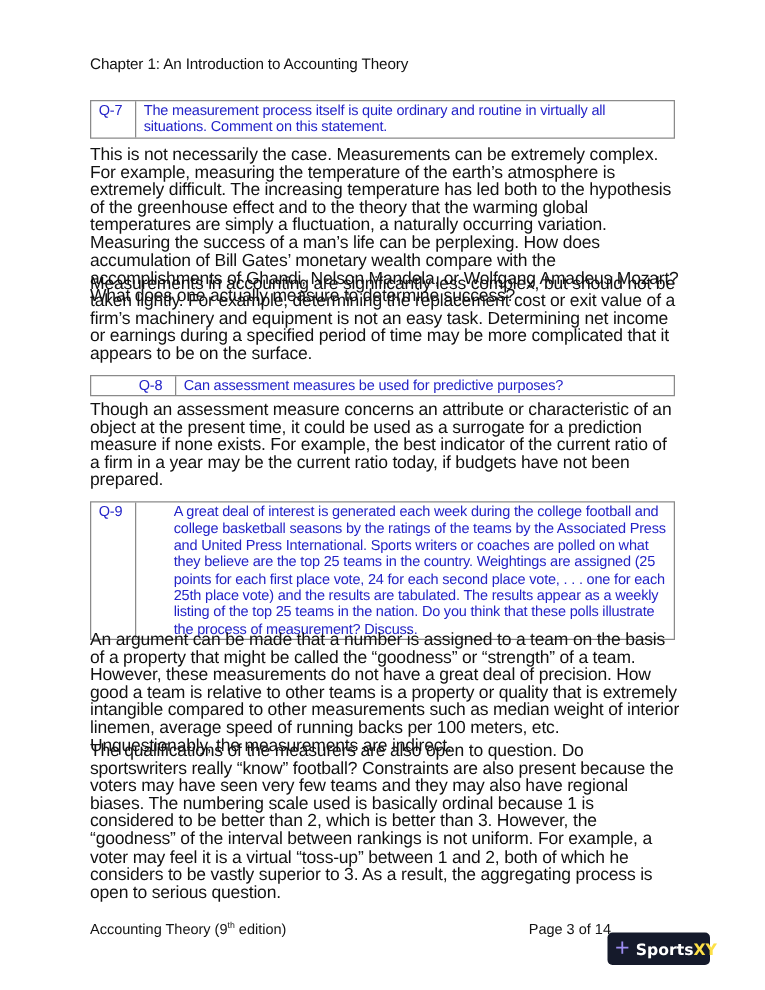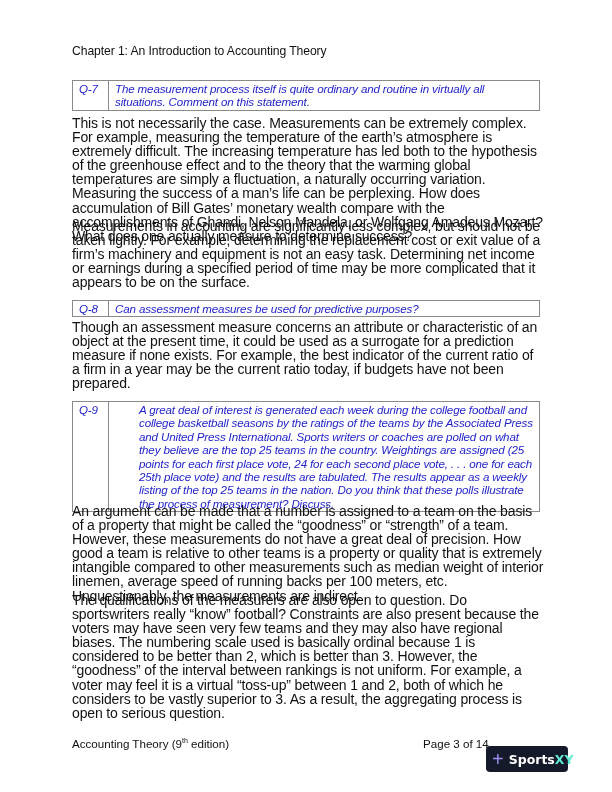--- a/index.html
+++ b/index.html
@@ -7,21 +7,21 @@
       width: 612px; height: 792px; position: relative; overflow: hidden;
       font-family: "Liberation Sans", sans-serif; color: #111;
     }
     .header {
       position: absolute; left: 72px; top: 44px;
       font-size: 12.2px; color: #111; letter-spacing: -0.1px;
     }
     .qbox {
       position: absolute; left: 72px; width: 468px;
       border: 1px solid #8a8a8a; display: flex; box-sizing: border-box;
-      color: #2323c8; font-size: 11.6px; line-height: 13.4px; letter-spacing: -0.15px; font-style: italic;
+      color: #2323c8; font-size: 11.6px; line-height: 13.4px; letter-spacing: -0.15px;
     }
     .qbox .qnum {
       width: 36px; flex: 0 0 36px; border-right: 1px solid #8a8a8a;
       padding: 1px 0 1px 6px; box-sizing: border-box;
     }
     .qbox .qtext { padding: 1px 4px 1px 6px; }
     .para {
       position: absolute; left: 72px; width: 472px;
       font-size: 14px; line-height: 14.1px; color: #111; letter-spacing: -0.15px;
       margin: 0;
@@ -33,35 +33,35 @@
     .footer-right {
       position: absolute; left: 423px; top: 737px; font-size: 11.6px; color: #111;
     }
     .badge {
       position: absolute; left: 486px; top: 746px; width: 82px; height: 26px;
       background: #151a2b; border-radius: 4px; display: flex; align-items: center;
       box-sizing: border-box; padding-left: 6px;
     }
     .badge .plus { color: #9c8cf0; font-size: 20px; font-weight: 300; line-height: 20px; margin-right: 5px; }
     .badge .brand { font-family: "DejaVu Sans", sans-serif; font-weight: bold; font-size: 12.5px; color: #fff; }
-    .badge .brand .xy { color: #5eead4; }
+    .badge .brand .xy { color: #fde047; }
   </style>
 </head>
 <body>
 
 <div class="header">Chapter 1: An Introduction to Accounting Theory</div>
 
 <div class="qbox" style="top:80px;">
   <div class="qnum">Q-7</div>
   <div class="qtext">The measurement process itself is quite ordinary and routine in virtually all situations. Comment on this statement.</div>
 </div>
 <p class="para" style="top:116px;">This is not necessarily the case.  Measurements can be extremely complex.  For example, measuring the temperature of the earth’s atmosphere is extremely difficult.  The increasing temperature has led both to the hypothesis of the greenhouse effect and to the theory that the warming global temperatures are simply a fluctuation, a naturally occurring variation.  Measuring the success of a man’s life can be perplexing.  How does accumulation of Bill Gates’ monetary wealth compare with the accomplishments of Ghandi, Nelson Mandela, or Wolfgang Amadeus Mozart?  What does one actually measure to determine success?</p>
 <p class="para" style="top:219px;">Measurements in accounting are significantly less complex, but should not be taken lightly.  For example, determining the replacement cost or exit value of a firm’s machinery and equipment is not an easy task.  Determining net income or earnings during a specified period of time may be more complicated that it appears to be on the surface.</p>
 
-<div class="qbox" style="top:300px;">
+<div class="qbox" style="top:300px;padding-left:32px;">
   <div class="qnum">Q-8</div>
   <div class="qtext">Can assessment measures be used for predictive purposes?</div>
 </div>
 <p class="para" style="top:320px;">Though an assessment measure concerns an attribute or characteristic of an object at the present time, it could be used as a surrogate for a prediction measure if none exists.  For example, the best indicator of the current ratio of a firm in a year may be the current ratio today, if budgets have not been prepared.</p>
 
 <div class="qbox" style="top:401px;gap:24px;">
   <div class="qnum">Q-9</div>
   <div class="qtext">A great deal of interest is generated each week during the college football and college basketball seasons by the ratings of the teams by the Associated Press and United Press International. Sports writers or coaches are polled on what they believe are the top 25 teams in the country. Weightings are assigned (25 points for each first place vote, 24 for each second place vote, . . . one for each 25th place vote) and the results are tabulated. The results appear as a weekly listing of the top 25 teams in the nation. Do you think that these polls illustrate the process of measurement? Discuss.</div>
 </div>
 <p class="para" style="top:504px;">An argument can be made that a number is assigned to a team on the basis of a property that might be called the “goodness” or “strength” of a team.  However, these measurements do not have a great deal of precision.  How good a team is relative to other teams is a property or quality that is extremely intangible compared to other measurements such as median weight of interior linemen, average speed of running backs per 100 meters, etc.  Unquestionably, the measurements are indirect.</p>

